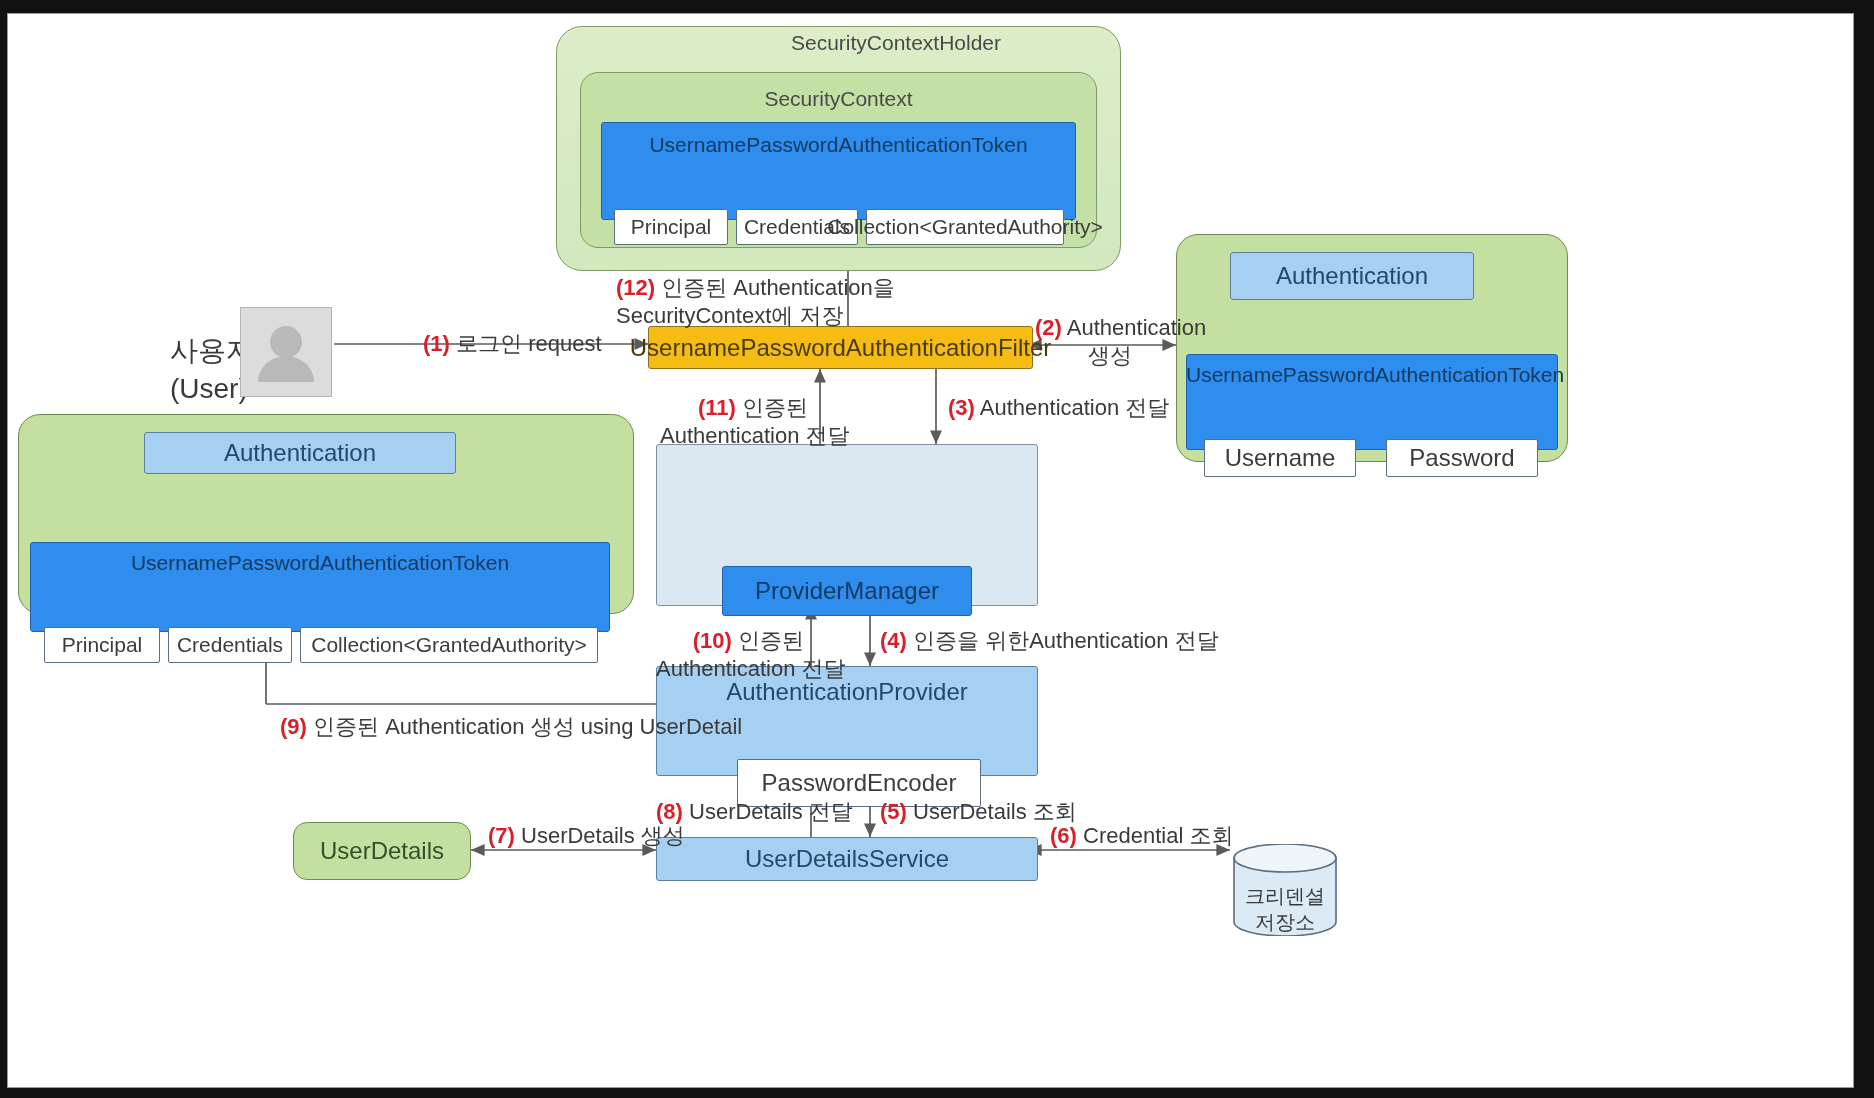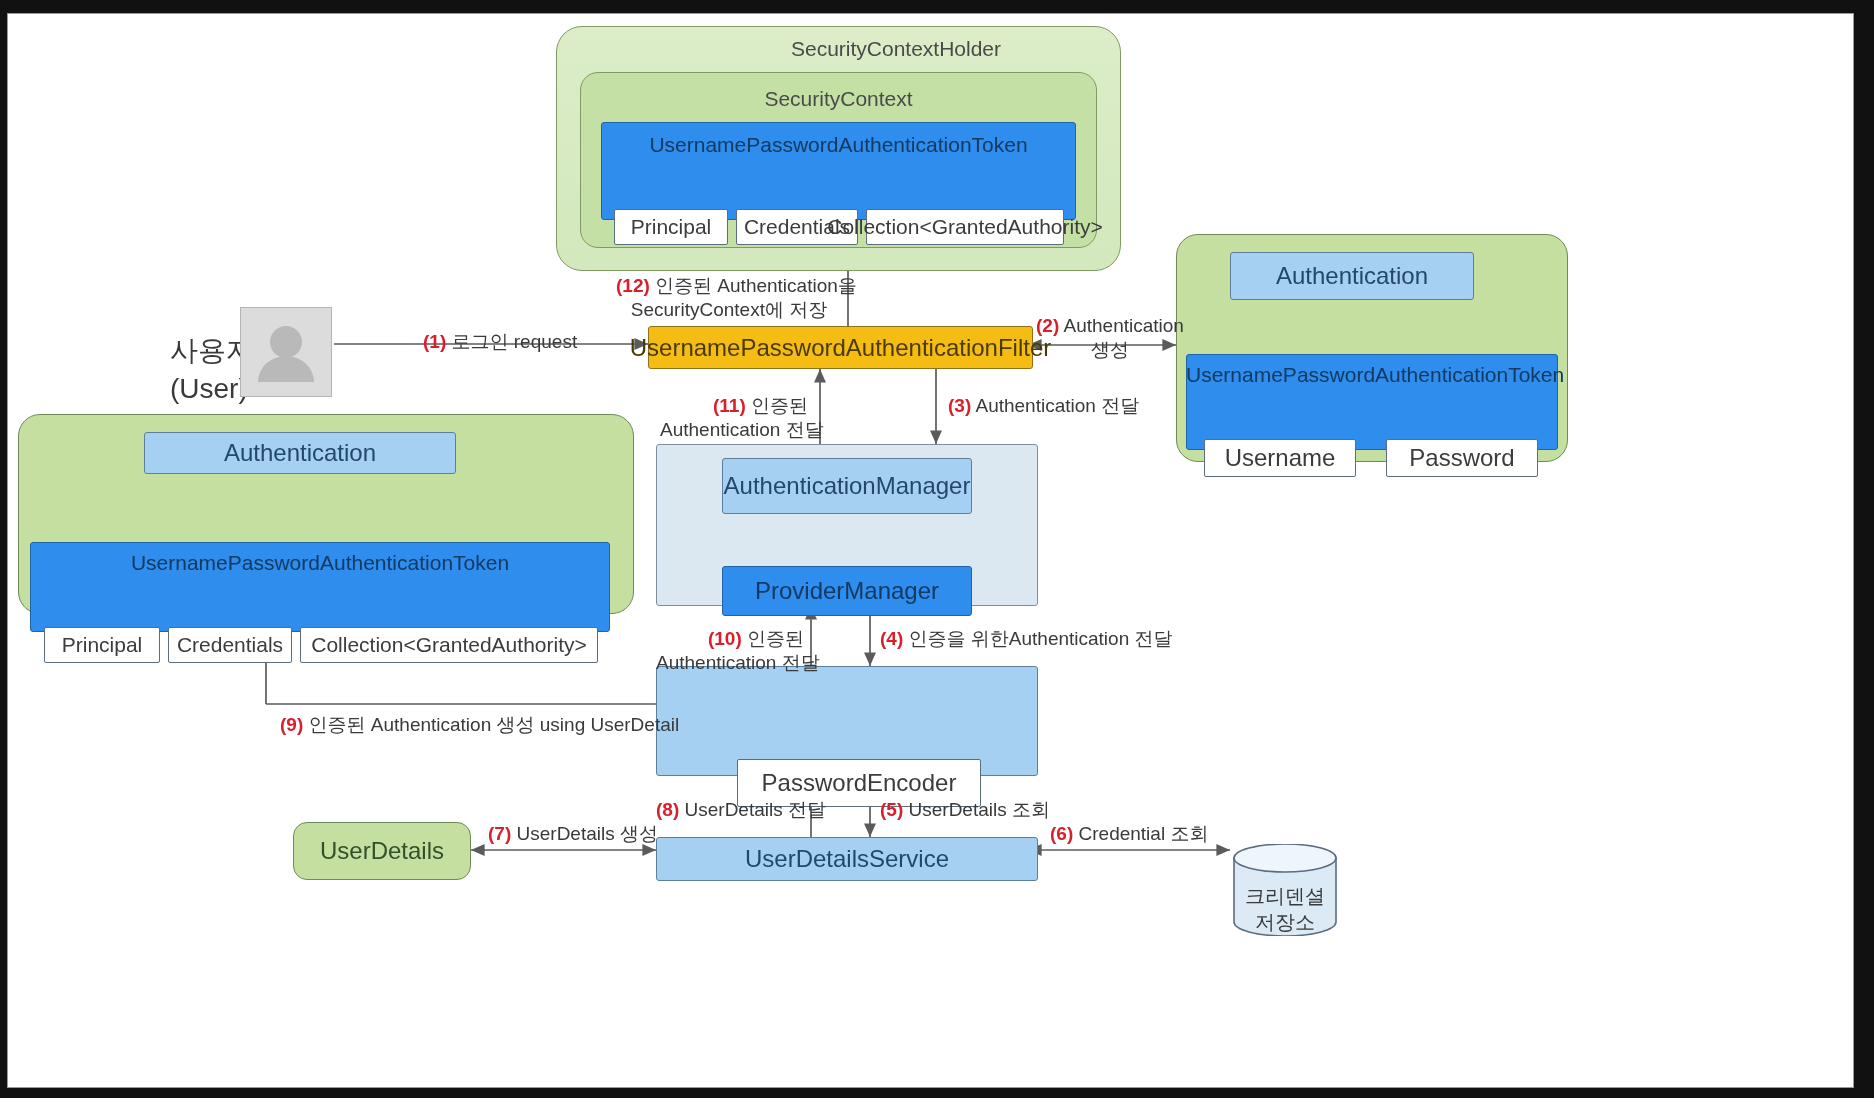--- a/index.html
+++ b/index.html
@@ -9,21 +9,21 @@
 
   
   #canvas{
     position:absolute;left:8px;top:14px;width:1845px;height:1073px;
     background:#ffffff;
     box-shadow:0 0 0 1px #9a9a9a;
     overflow:hidden;
   }
 
   .node{position:absolute;box-sizing:border-box;display:flex;align-items:center;justify-content:center;text-align:center;}
-  .lbl{position:absolute;box-sizing:border-box;font-size:19px;color:#3a3a3a;line-height:1.25;white-space:nowrap;}
+  .lbl{position:absolute;box-sizing:border-box;font-size:22px;color:#3a3a3a;line-height:1.25;white-space:nowrap;}
   .lbl .num{color:#d81f2a;font-weight:bold;}
 
   
   .green-outer{
     background:linear-gradient(180deg,#dcedc8 0%,#d3e8bd 100%);
     border:1.6px solid #7f9a63;border-radius:26px;
   }
   .green-inner{
     background:#c5e0a5;border:1.6px solid #7f9a63;border-radius:18px;
   }
@@ -114,21 +114,21 @@
       </g>
 
       <g stroke-width="2.2" fill="none" stroke-dasharray="9 7">
         <line x1="258" y1="528" x2="258" y2="472" stroke="#556b3c" marker-end="url(#uml)"></line>
         <line x1="1344" y1="340" x2="1344" y2="286" stroke="#556b3c" marker-end="url(#uml)"></line>
         <line x1="833" y1="552" x2="833" y2="500" stroke="#5a5a5a" marker-end="url(#uml2)"></line>
       </g>
     </svg>
 
     <div class="node green-outer" style="left:548px;top:12px;width:565px;height:245px;"></div>
-    <div class="lbl title-txt" style="left:548px;top:22px;width:680px;text-align:center;">SecurityContextHolder</div>
+    <div class="lbl title-txt" style="left:548px;top:16px;width:680px;text-align:center;">SecurityContextHolder</div>
 
     <div class="node green-inner" style="left:572px;top:58px;width:517px;height:176px;"></div>
     <div class="lbl title-txt" style="left:572px;top:72px;width:517px;text-align:center;">SecurityContext</div>
 
     <div class="node blue-strong" style="left:593px;top:108px;width:475px;height:98px;"></div>
     <div class="lbl hdr" style="left:593px;top:118px;width:475px;text-align:center;color:#123a63;">UsernamePasswordAuthenticationToken</div>
     <div class="node white-chip" style="left:606px;top:154px;width:114px;height:36px;">
       <span class="hdr">Principal</span>
     </div>
     <div class="node white-chip" style="left:728px;top:154px;width:122px;height:36px;">
@@ -176,28 +176,26 @@
       <span class="hdr">Principal</span>
     </div>
     <div class="node white-chip" style="left:160px;top:572px;width:124px;height:36px;">
       <span class="hdr">Credentials</span>
     </div>
     <div class="node white-chip" style="left:292px;top:572px;width:298px;height:36px;">
       <span class="hdr">Collection&lt;GrantedAuthority&gt;</span>
     </div>
 
     <div class="node blue-pale" style="left:648px;top:430px;width:382px;height:162px;"></div>
-    <div class="node blue-soft" style="left:714px;top:444px;width:250px;height:56px;">
-      <span class="big">AuthenticationManager</span>
-    </div>
     <div class="node blue-strong" style="left:714px;top:552px;width:250px;height:50px;">
       <span class="big" style="color:#123a63;">ProviderManager</span>
     </div>
 
     <div class="node blue-soft" style="left:648px;top:652px;width:382px;height:110px;"></div>
+    <div class="lbl big" style="left:648px;top:663px;width:382px;text-align:center;color:#23486b;">AuthenticationProvider</div>
     <div class="node white-chip" style="left:729px;top:704px;width:244px;height:48px;">
       <span class="big">PasswordEncoder</span>
     </div>
 
     <div class="node green-chip" style="left:285px;top:808px;width:178px;height:58px;">
       <span class="big">UserDetails</span>
     </div>
     <div class="node blue-soft" style="left:648px;top:823px;width:382px;height:44px;">
       <span class="big">UserDetailsService</span>
     </div>

